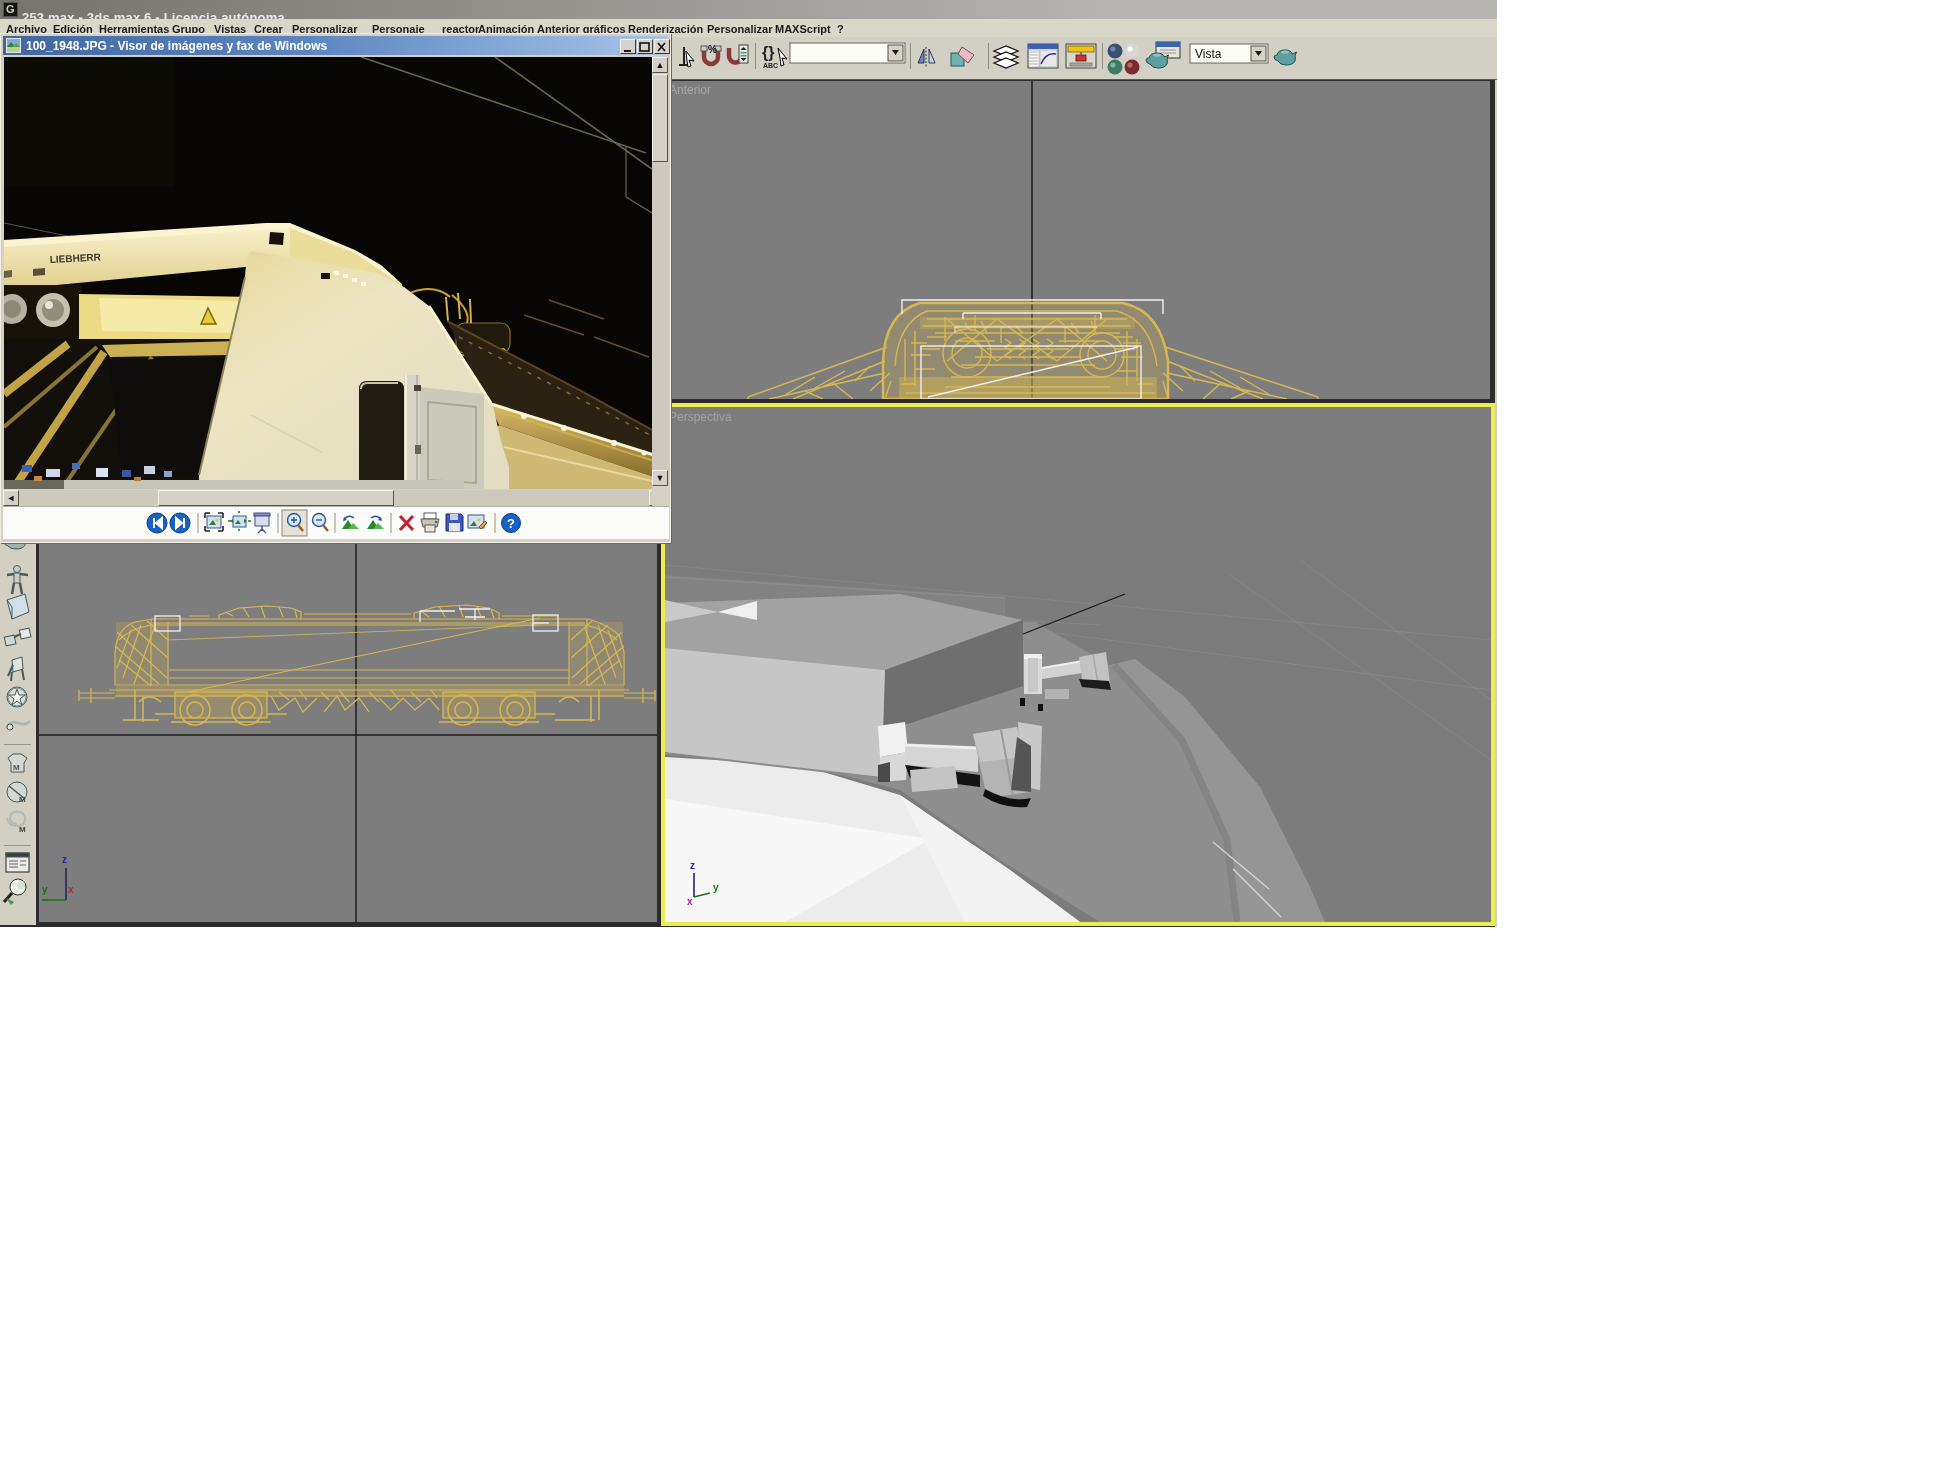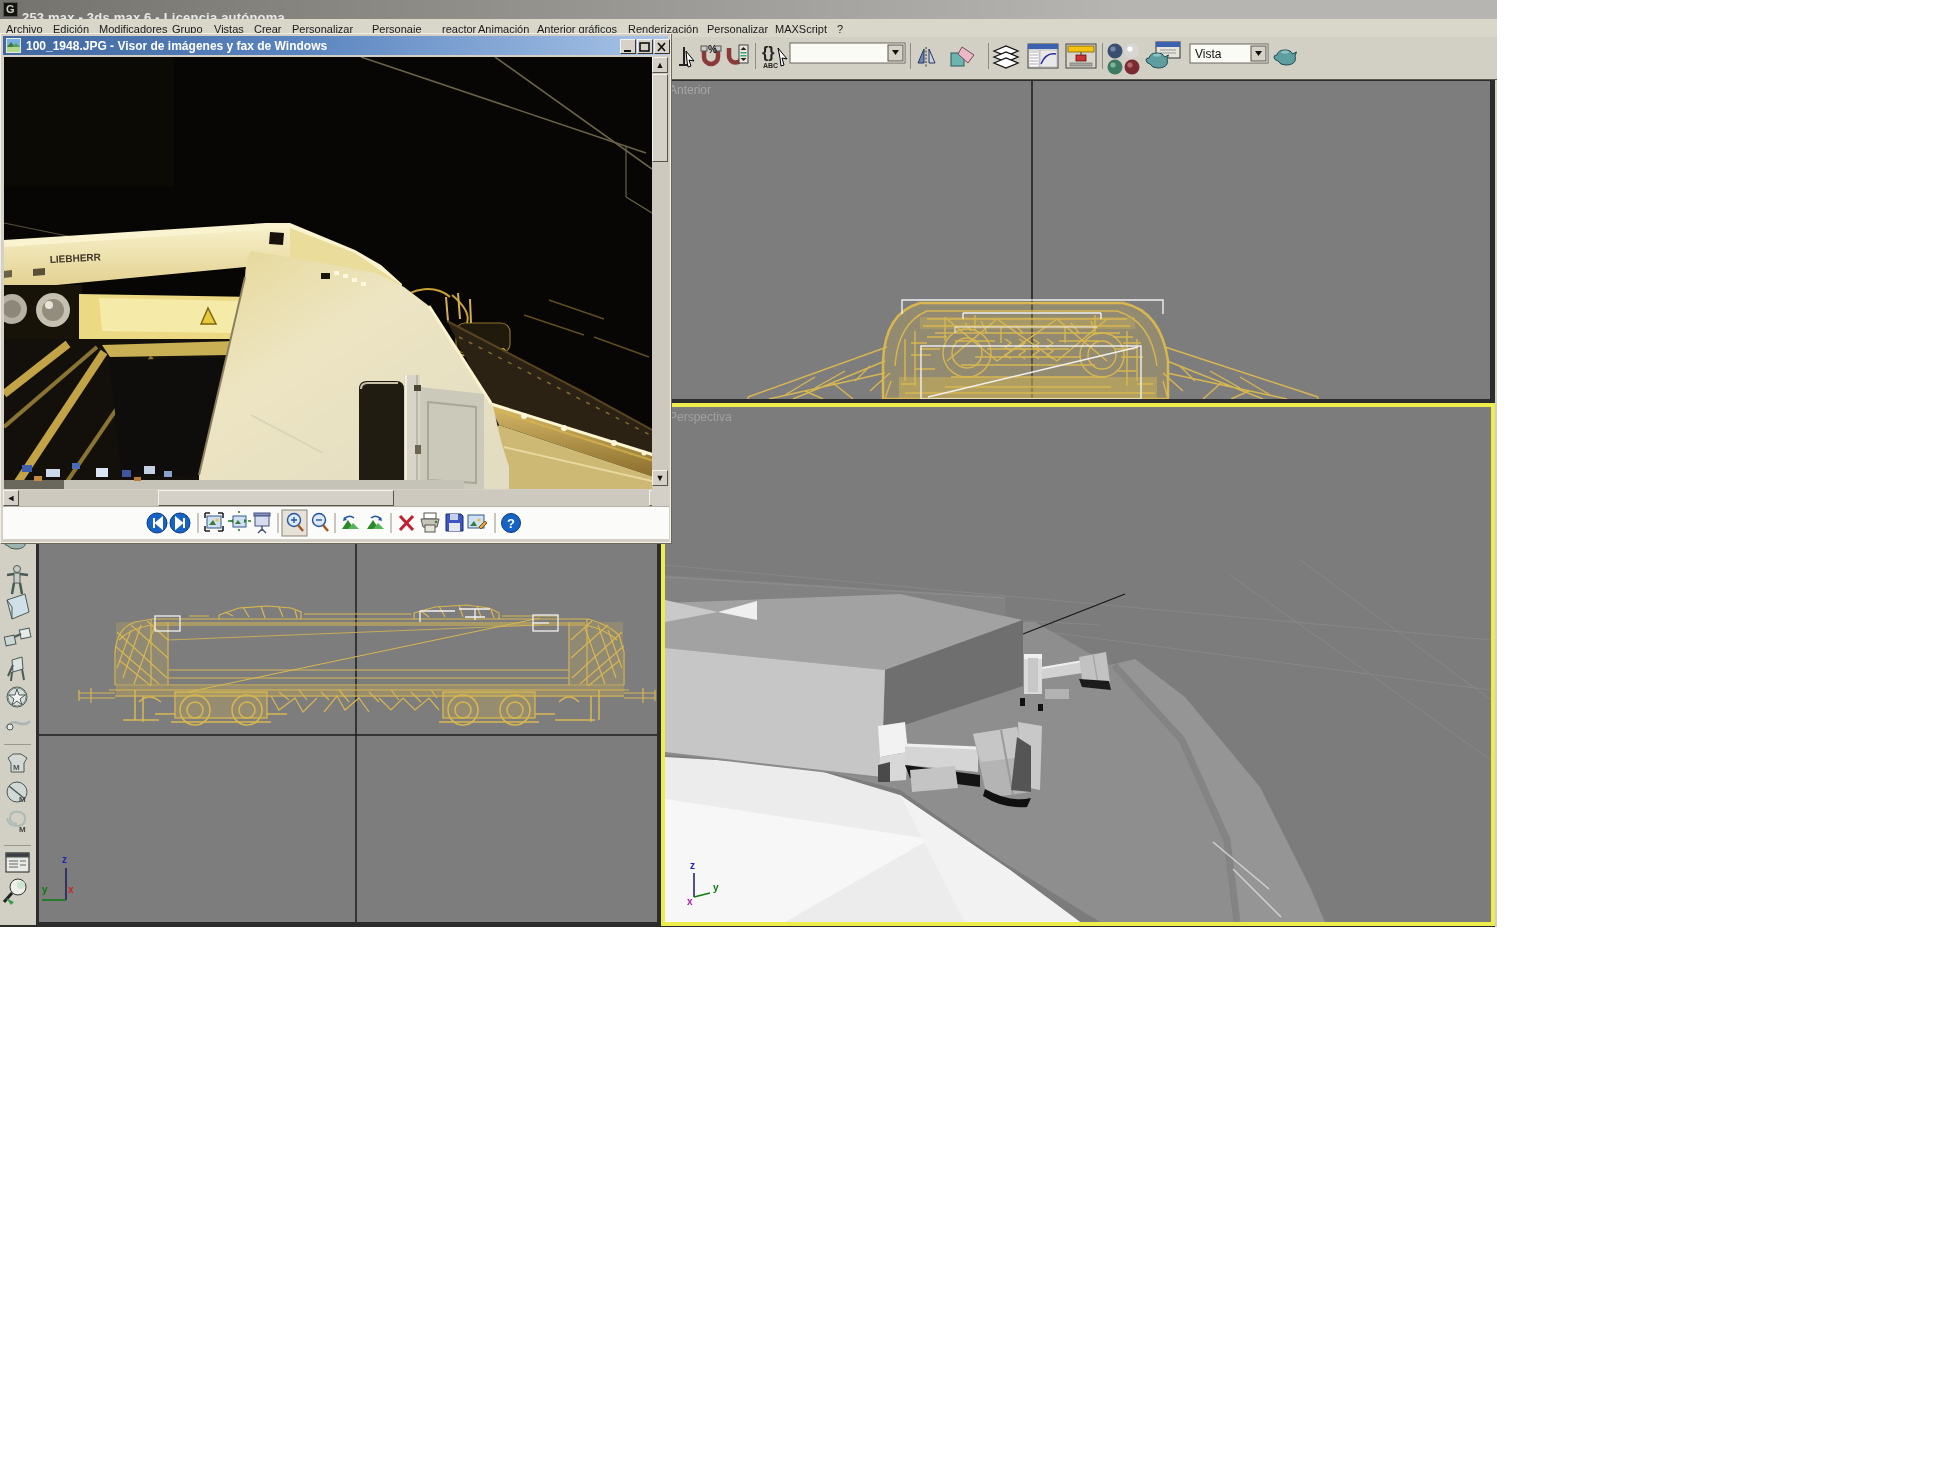--- a/index.html
+++ b/index.html
@@ -4,21 +4,21 @@
 <style>
 html,body{margin:0;padding:0;background:#ffffff;width:1959px;height:1469px;overflow:hidden;
   font-family:"Liberation Sans",sans-serif;}
 *{box-sizing:border-box;}
 #app{position:absolute;left:0;top:0;width:1497px;height:927px;background:#d2cfc5;}
 #titlebar{position:absolute;left:0;top:0;width:1497px;height:19px;
   background:linear-gradient(90deg,#75736e 0%,#8f8d88 30%,#b7b5b2 75%,#b7b5b2 100%);}
 #titlebar .txt{position:absolute;left:22px;top:2px;color:#e9e9e6;font-size:13px;font-weight:bold;letter-spacing:0.2px;margin-top:8px;}
 #titleicon{position:absolute;left:3px;top:2px;width:15px;height:15px;background:#15150f;border:1px solid #555;}
 #titleicon span{position:absolute;left:2px;top:0px;color:#cfcfc8;font-size:11px;font-weight:bold;}
-#menubar{position:absolute;left:0;top:19px;width:1497px;height:18px;background:#d9d6ca;}
+#menubar{position:absolute;left:0;top:19px;width:1497px;height:18px;background:#d9d6ca;font-weight:bold;}
 #menubar span{position:absolute;top:4px;font-size:11px;color:#1a1a1a;}
 #toolbar{position:absolute;left:0;top:37px;width:1497px;height:43px;background:#d2cfc5;border-bottom:1px solid #5a5852;}
 #viewzone{position:absolute;left:0;top:80px;width:1497px;height:847px;background:#2c2c2c;}
 #lstrip{position:absolute;left:0;top:80px;width:36px;height:845px;background:#d2cfc5;}
 #vpleft{position:absolute;left:39px;top:80px;width:618px;height:842px;background:#7d7d7d;}
 #vpant{position:absolute;left:665px;top:81px;width:825px;height:318px;background:#3b82f6;}
 #vppersp{position:absolute;left:661px;top:403px;width:834px;height:523px;background:#eded4d;}
 #vppersp .inner{position:absolute;left:4px;top:4px;width:826px;height:515px;background:#7c7c7c;overflow:hidden;}
 #edge-r{position:absolute;left:1495px;top:80px;width:2px;height:847px;background:#d2cfc5;}
 #viewer{position:absolute;left:0px;top:33px;width:671px;height:510px;background:#d4d0c8;
@@ -41,21 +41,21 @@
 <div id="app">
   <div id="titlebar">
       <div id="titleicon">
         <span>G</span>
       </div>
       <span class="txt">253.max - 3ds max 6 - Licencia autónoma</span>
     </div>
   <div id="menubar">
     <span style="left:6px">Archivo</span>
       <span style="left:53px">Edición</span>
-    <span style="left:99px">Modificadores</span>
+    <span style="left:99px">Herramientas</span>
       <span style="left:172px">Grupo</span>
     <span style="left:214px">Vistas</span>
       <span style="left:254px">Crear</span>
     <span style="left:292px">Personalizar</span>
       <span style="left:372px">Personaje</span>
     <span style="left:442px">reactor</span>
       <span style="left:478px">Animación</span>
     <span style="left:537px">Anterior gráficos</span>
       <span style="left:628px">Renderización</span>
     <span style="left:707px">Personalizar</span>

